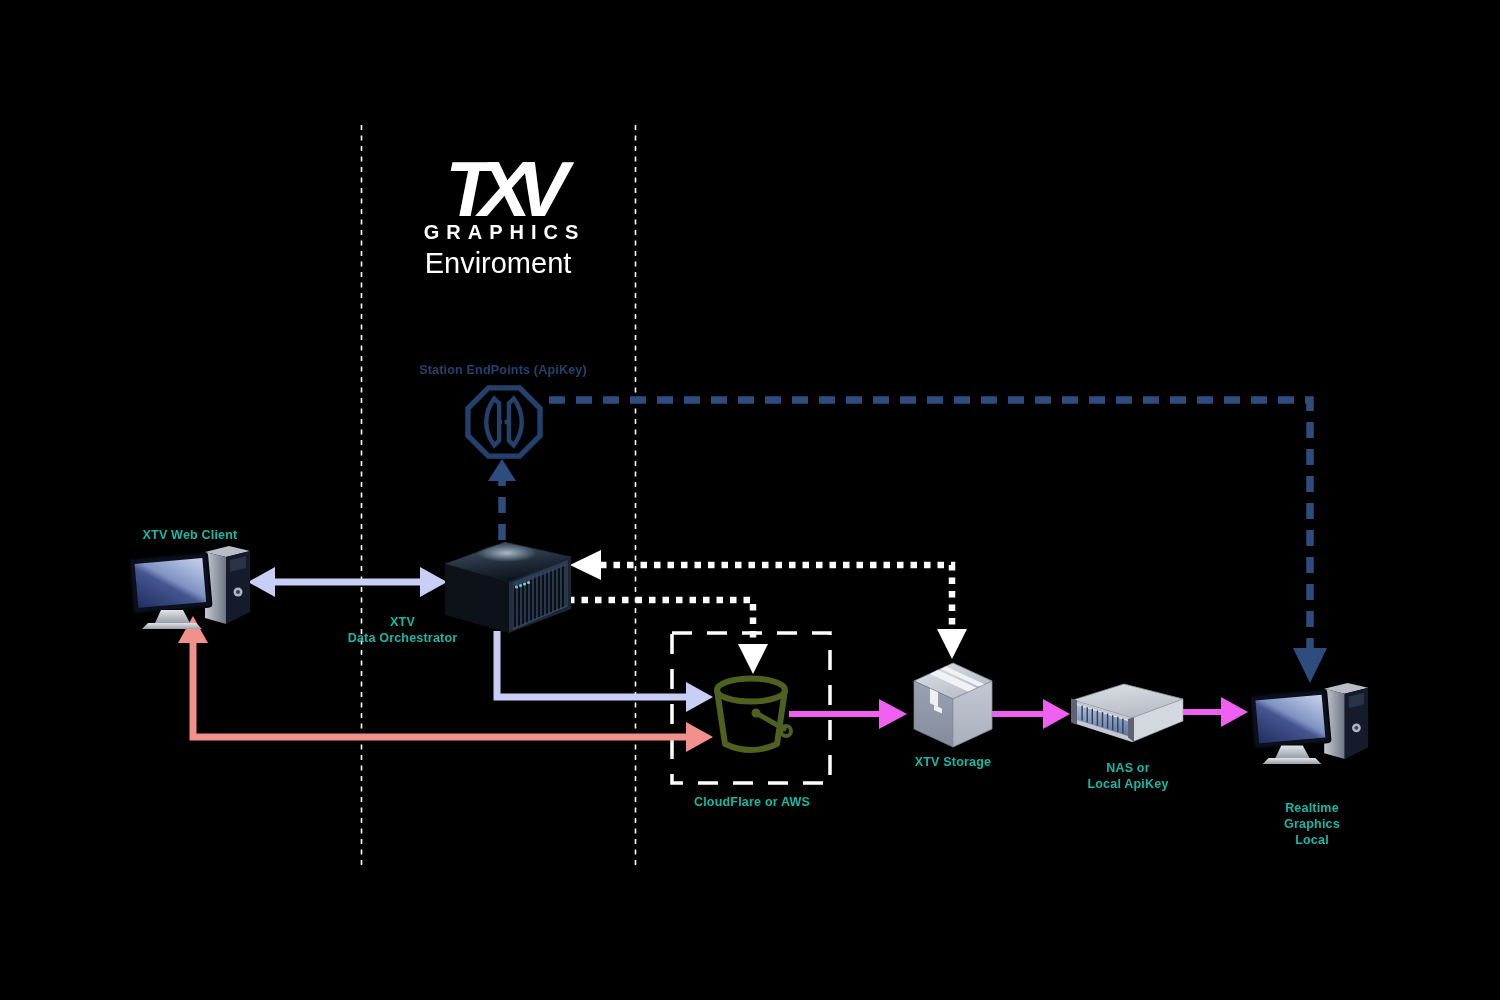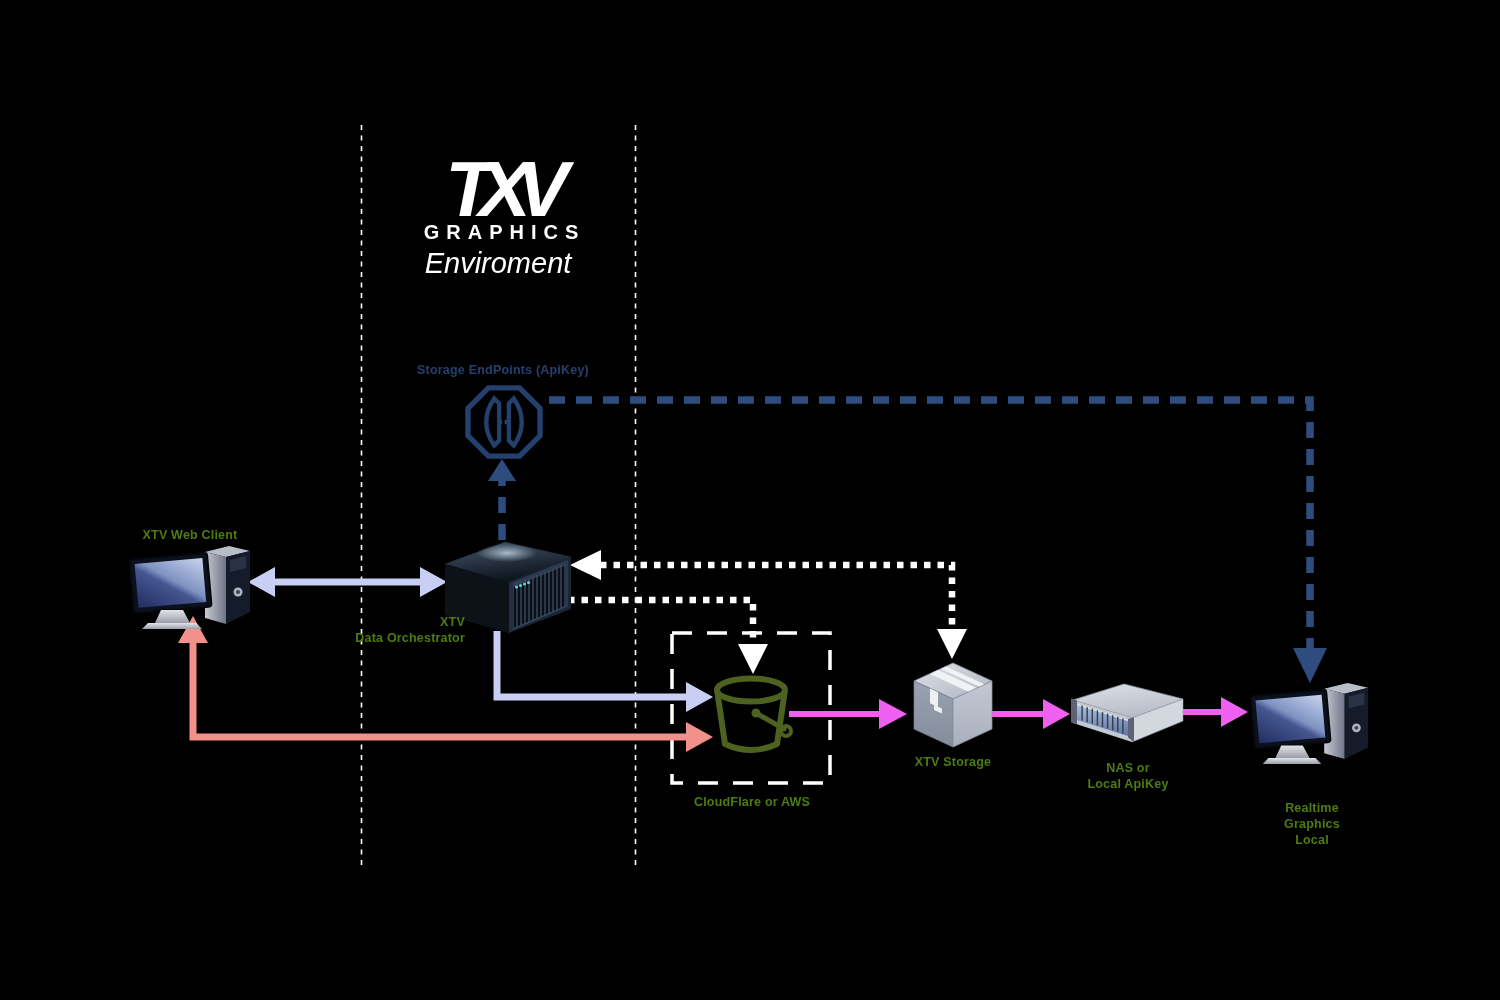--- a/index.html
+++ b/index.html
@@ -1,38 +1,38 @@
 <!DOCTYPE html>
 <html><head>
 <meta charset="utf-8">
 <style>
   html,body{margin:0;padding:0;background:#000;}
   .stage{position:relative;width:1500px;height:1000px;background:#000;overflow:hidden;
          font-family:"Liberation Sans",sans-serif;}
   .overlay{position:absolute;left:0;top:0;}
   .icon{position:absolute;}
-  .lbl{position:absolute;color:#4d7c0f;font-size:12.5px;font-weight:bold;text-align:center;
+  .lbl{position:absolute;color:#14b8a6;font-size:12.5px;font-weight:bold;text-align:center;
        transform:translateX(-50%);line-height:16px;letter-spacing:.2px;white-space:nowrap;}
   .lbl.navy{color:#24416E;}
-  .lbl.right{transform:none;text-align:right;}
+  .lbl.right{transform:none;}
   
   .guide{stroke:#fff;stroke-width:1.6;stroke-dasharray:5 5.5;fill:none;}
   .navy-l{stroke:#2E4D7E;stroke-width:7.5;stroke-dasharray:16 11;fill:none;}
   .dotw{stroke:#fff;stroke-width:6.5;stroke-dasharray:6.5 7;fill:none;}
   .lav{stroke:#C9CEF4;stroke-width:7;fill:none;}
   .sal{stroke:#F2908C;stroke-width:7;fill:none;}
   .mag{stroke:#F060F0;stroke-width:6;fill:none;}
   .dashbox{stroke:#fff;stroke-width:3.5;stroke-dasharray:20 15;fill:none;}
   .f-nav{fill:#2E4D7E;}.f-w{fill:#fff;}.f-lav{fill:#C9CEF4;}.f-sal{fill:#F2908C;}.f-mag{fill:#F060F0;}
   
   .logo-txv{position:absolute;left:416px;top:148px;width:168px;height:82px;}
   .logo-graphics{position:absolute;left:503px;top:221px;transform:translateX(-50%);color:#fff;
        font-weight:bold;font-size:20px;letter-spacing:7px;text-indent:3px;white-space:nowrap;}
   .logo-env{position:absolute;left:498px;top:247px;transform:translateX(-50%);color:#fff;
-       font-size:29px;font-weight:normal;white-space:nowrap;font-style:italic;}
+       font-size:29px;font-weight:normal;white-space:nowrap;}
 </style>
 </head>
 <body>
 
 <div class="stage">
 
   <svg class="overlay" width="1500" height="1000" viewBox="0 0 1500 1000">
 
     <line class="guide" x1="361.5" y1="125" x2="361.5" y2="870"></line>
     <line class="guide" x1="635.5" y1="125" x2="635.5" y2="870"></line>
@@ -262,21 +262,21 @@
     </svg>
   </div>
 
   <div class="lbl" style="left:190px;top:527px">XTV Web Client</div>
 
   <div class="lbl right" style="left:340px;top:614px;width:125px">
     <div>XTV</div>
     <div>Data Orchestrator</div>
   </div>
 
-  <div class="lbl navy" style="left:503px;top:362px">Storage EndPoints (ApiKey)</div>
+  <div class="lbl navy" style="left:503px;top:362px">Station EndPoints (ApiKey)</div>
 
   <div class="lbl" style="left:752px;top:794px">CloudFlare or AWS</div>
 
   <div class="lbl" style="left:953px;top:754px">XTV Storage</div>
 
   <div class="lbl" style="left:1128px;top:760px">
     <div>NAS or</div>
     <div>Local ApiKey</div>
   </div>
 

